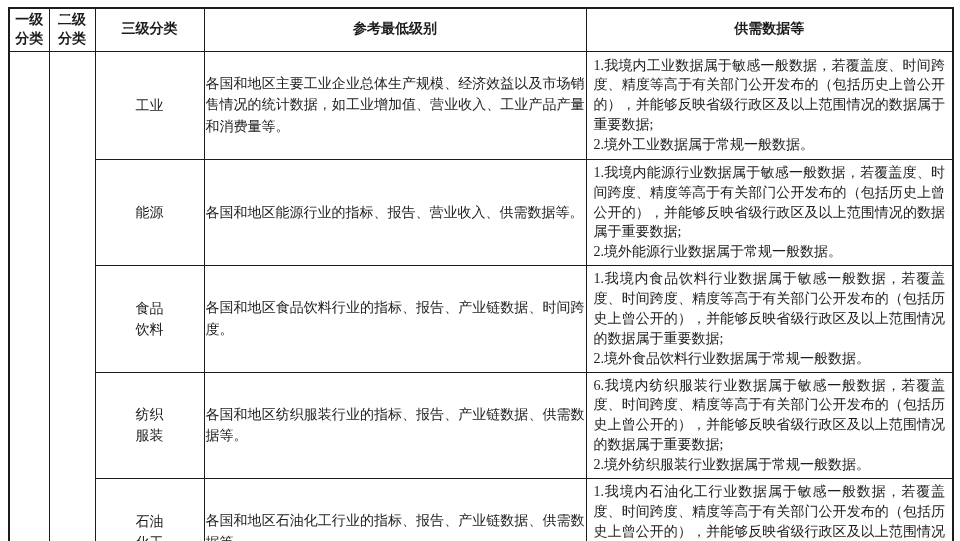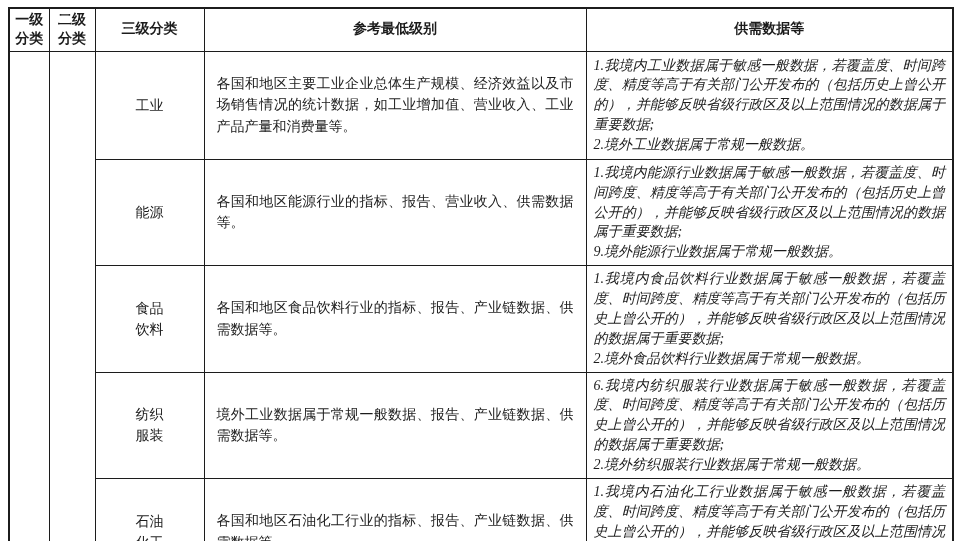--- a/index.html
+++ b/index.html
@@ -43,29 +43,28 @@
   tr.r5 { height: 96px; }
   td.cat {
     text-align: center;
     white-space: pre-line;
     line-height: 1.5;
     padding: 2px;
   }
   td.desc {
     text-align: justify;
     line-height: 1.55;
-    padding: 4px 12px;
+    padding: 4px 1px;
   }
   td.ref {
     text-align: justify;
     white-space: pre-line;
     line-height: 1.42;
     padding: 3px 7px;
     vertical-align: middle;
-    font-style: italic;
   }
   td.empty-span { background: #ffffff; }
 </style>
 </head>
 <body>
 
 <div class="page">
   <table class="class-table">
     <colgroup>
       <col style="width:40px">
@@ -91,33 +90,33 @@
         <td class="empty-span" rowspan="5"></td>
         <td class="cat">工业</td>
         <td class="desc">各国和地区主要工业企业总体生产规模、经济效益以及市场销售情况的统计数据，如工业增加值、营业收入、工业产品产量和消费量等。</td>
         <td class="ref">1.我境内工业数据属于敏感一般数据，若覆盖度、时间跨度、精度等高于有关部门公开发布的（包括历史上曾公开的），并能够反映省级行政区及以上范围情况的数据属于重要数据;
 2.境外工业数据属于常规一般数据。</td>
       </tr>
       <tr class="r2">
         <td class="cat">能源</td>
         <td class="desc">各国和地区能源行业的指标、报告、营业收入、供需数据等。</td>
         <td class="ref">1.我境内能源行业数据属于敏感一般数据，若覆盖度、时间跨度、精度等高于有关部门公开发布的（包括历史上曾公开的），并能够反映省级行政区及以上范围情况的数据属于重要数据;
-9.境外能源行业数据属于常规一般数据。</td>
+2.境外能源行业数据属于常规一般数据。</td>
       </tr>
       <tr class="r3">
         <td class="cat">食品
 饮料</td>
-        <td class="desc">各国和地区食品饮料行业的指标、报告、产业链数据、供需数据等。</td>
+        <td class="desc">各国和地区食品饮料行业的指标、报告、产业链数据、时间跨度。</td>
         <td class="ref">1.我境内食品饮料行业数据属于敏感一般数据，若覆盖度、时间跨度、精度等高于有关部门公开发布的（包括历史上曾公开的），并能够反映省级行政区及以上范围情况的数据属于重要数据;
 2.境外食品饮料行业数据属于常规一般数据。</td>
       </tr>
       <tr class="r4">
         <td class="cat">纺织
 服装</td>
-        <td class="desc">境外工业数据属于常规一般数据、报告、产业链数据、供需数据等。</td>
+        <td class="desc">各国和地区纺织服装行业的指标、报告、产业链数据、供需数据等。</td>
         <td class="ref">6.我境内纺织服装行业数据属于敏感一般数据，若覆盖度、时间跨度、精度等高于有关部门公开发布的（包括历史上曾公开的），并能够反映省级行政区及以上范围情况的数据属于重要数据;
 2.境外纺织服装行业数据属于常规一般数据。</td>
       </tr>
       <tr class="r5">
         <td class="cat">石油
 化工</td>
         <td class="desc">各国和地区石油化工行业的指标、报告、产业链数据、供需数据等。</td>
         <td class="ref">1.我境内石油化工行业数据属于敏感一般数据，若覆盖度、时间跨度、精度等高于有关部门公开发布的（包括历史上曾公开的），并能够反映省级行政区及以上范围情况的数据属于重要数据;
 2.境外石油化工行业数据属于常规一般数据。</td>
       </tr>

